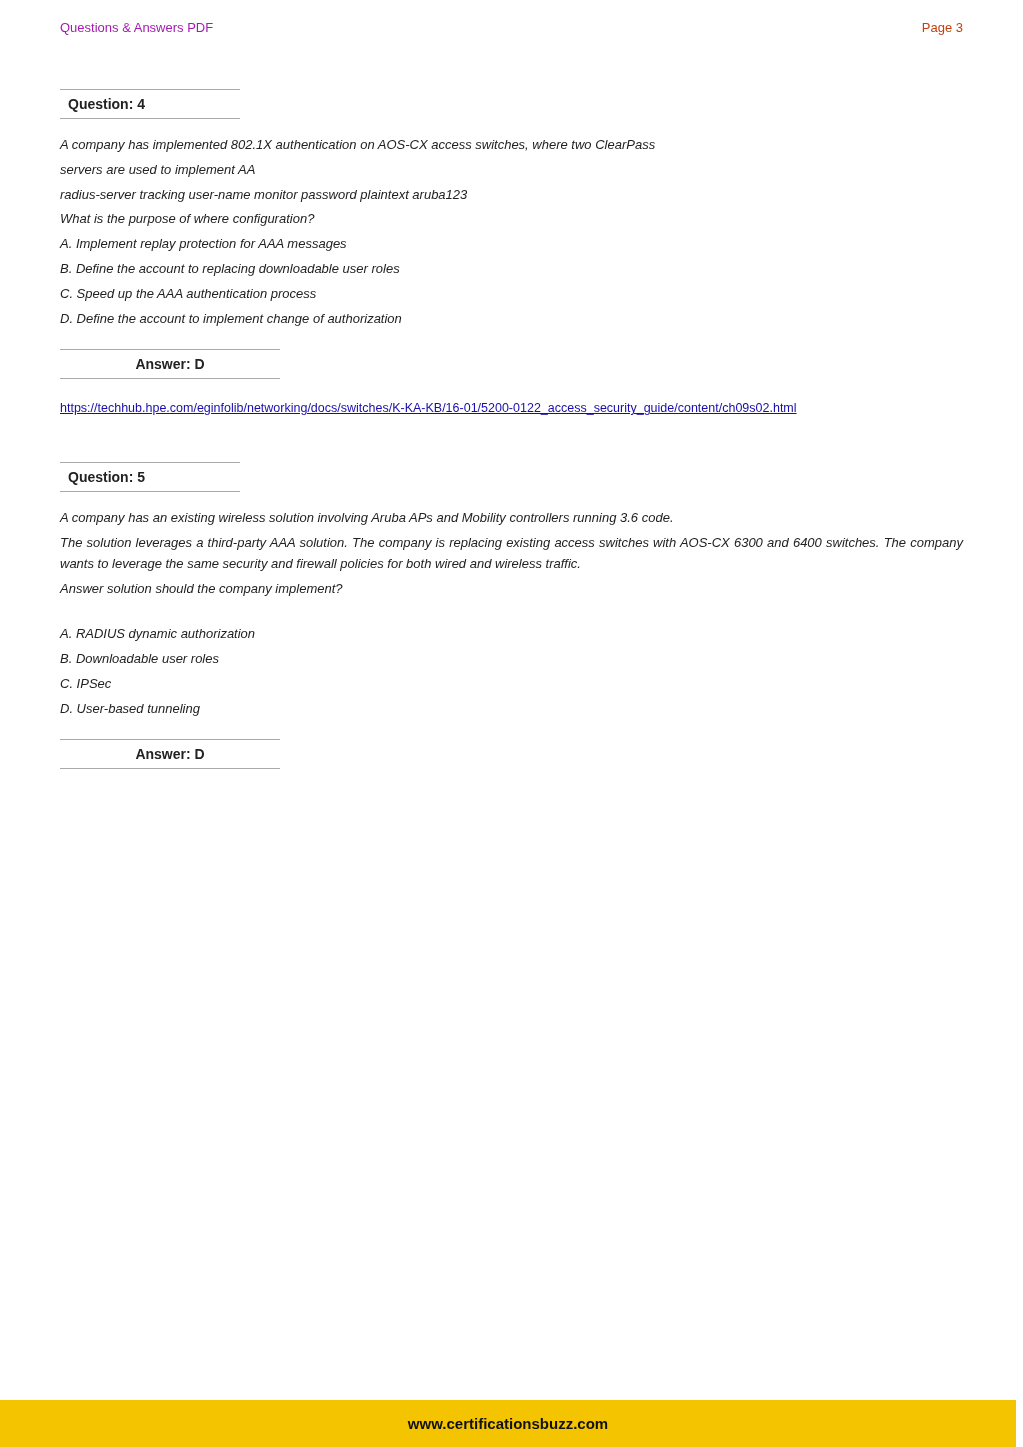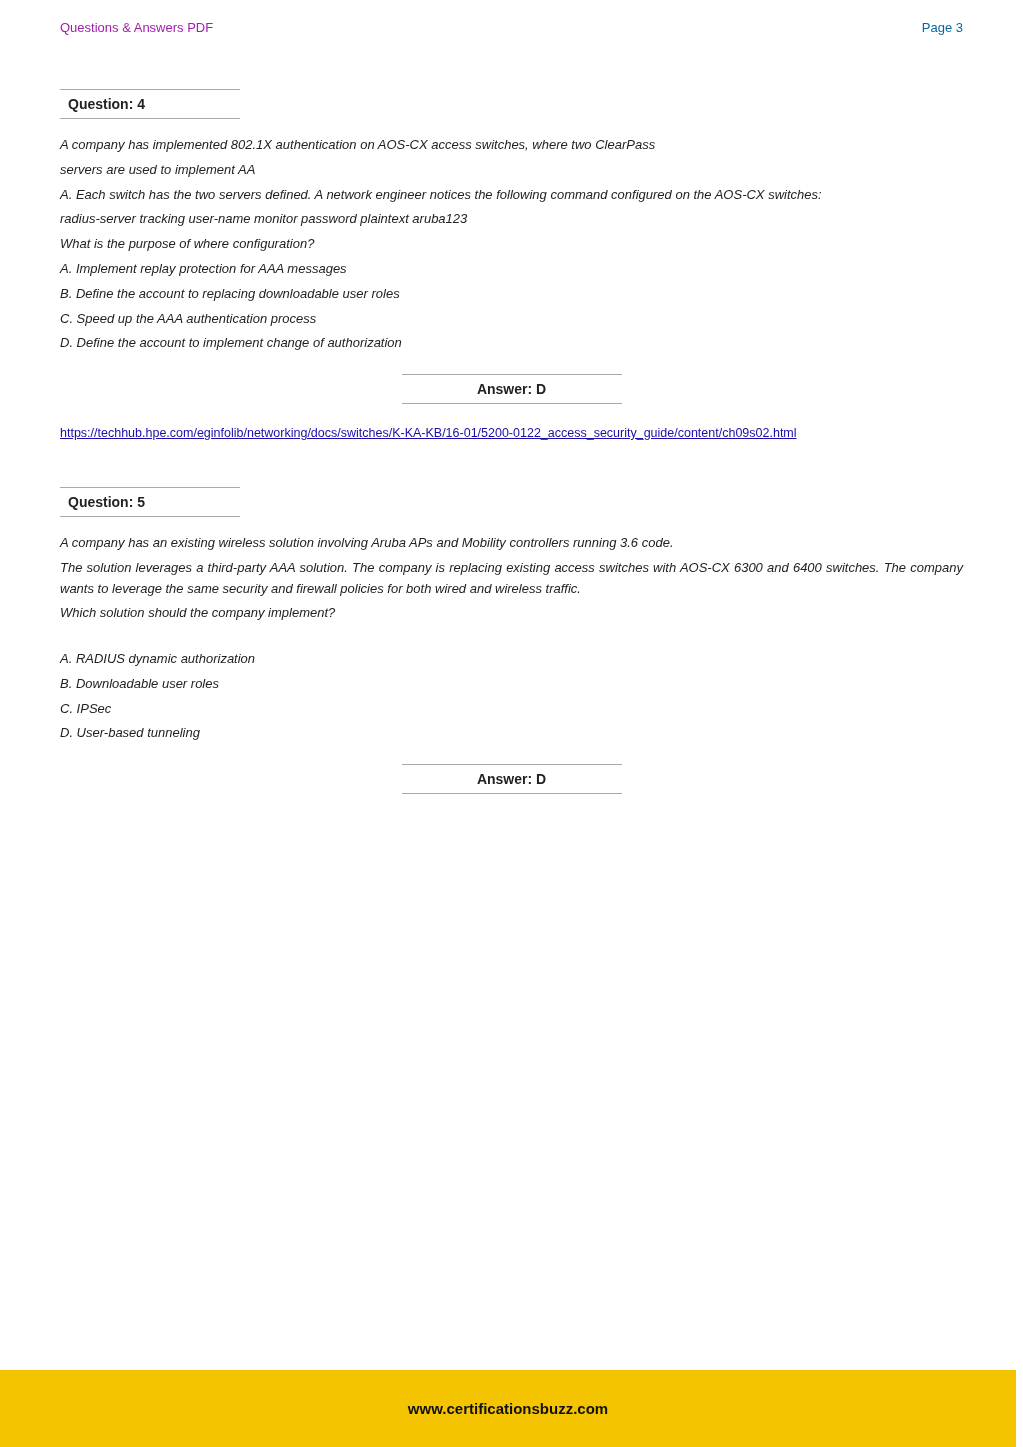--- a/index.html
+++ b/index.html
@@ -28,21 +28,21 @@
       align-items: flex-start;
       padding-bottom: 10px;
       margin-bottom: 30px;
     }
     .header-left {
       font-size: 13px;
       color: #a21caf;
     }
     .header-right {
       font-size: 13px;
-      color: #0369a1;
+      color: #c2410c;
       padding-left: 12px;
     }
     .question-block {
       margin-bottom: 30px;
       margin-top: 44px;
     }
     .question-header {
       border-top: 1.5px solid #aaa;
       border-bottom: 1.5px solid #aaa;
       padding: 6px 0 6px 8px;
@@ -58,21 +58,21 @@
       line-height: 1.6;
       text-align: justify;
       margin-bottom: 10px;
       font-style: italic;
     }
     .question-body p {
       margin-bottom: 4px;
     }
     .answer-box {
       display: flex;
-      justify-content: center;
+      justify-content: flex-start;
       margin-top: 20px;
       margin-bottom: 20px;
     }
     .answer-inner {
       border-top: 1.5px solid #aaa;
       border-bottom: 1.5px solid #aaa;
       padding: 6px 30px;
       min-width: 220px;
       text-align: center;
       font-weight: bold;
@@ -85,21 +85,21 @@
       line-height: 1.5;
       text-decoration: underline;
     }
     .footer {
       position: absolute;
       bottom: 0;
       left: 0;
       right: 7px;
       background: #f5c400;
       text-align: center;
-      padding: 30px 0;
+      padding: 15px 0;
       font-size: 15px;
       font-weight: bold;
       color: #111;
     }
   </style>
 </head>
 <body>
 
 <div class="page-container">
 
@@ -108,42 +108,41 @@
     <span class="header-right">Page 3</span>
   </div>
 
   <div class="question-block">
     <div class="question-header">
       <span class="question-title">Question: 4</span>
     </div>
     <div class="question-body">
       <p>A company has implemented 802.1X authentication on AOS-CX access switches, where two ClearPass</p>
       <p>servers are used to implement AA</p>
-      <p>A. Each switch has the two servers defined. A network engineer notices the following command configured on the AOS-CX switches:</p>
       <p>radius-server tracking user-name monitor password plaintext aruba123</p>
       <p>What is the purpose of where configuration?</p>
       <p>A. Implement replay protection for AAA messages</p>
       <p>B. Define the account to replacing downloadable user roles</p>
       <p>C. Speed up the AAA authentication process</p>
       <p>D. Define the account to implement change of authorization</p>
     </div>
     <div class="answer-box">
       <div class="answer-inner">Answer: D</div>
     </div>
     <div class="reference-link">https://techhub.hpe.com/eginfolib/networking/docs/switches/K-KA-KB/16-01/5200-0122_access_security_guide/content/ch09s02.html</div>
   </div>
 
   <div class="question-block">
     <div class="question-header">
       <span class="question-title">Question: 5</span>
     </div>
     <div class="question-body">
       <p>A company has an existing wireless solution involving Aruba APs and Mobility controllers running 3.6 code.</p>
       <p>The solution leverages a third-party AAA solution. The company is replacing existing access switches with AOS-CX 6300 and 6400 switches. The company wants to leverage the same security and firewall policies for both wired and wireless traffic.</p>
-      <p>Which solution should the company implement?</p>
+      <p>Answer solution should the company implement?</p>
       <br>
       <p>A. RADIUS dynamic authorization</p>
       <p>B. Downloadable user roles</p>
       <p>C. IPSec</p>
       <p>D. User-based tunneling</p>
     </div>
     <div class="answer-box">
       <div class="answer-inner">Answer: D</div>
     </div>
   </div>

